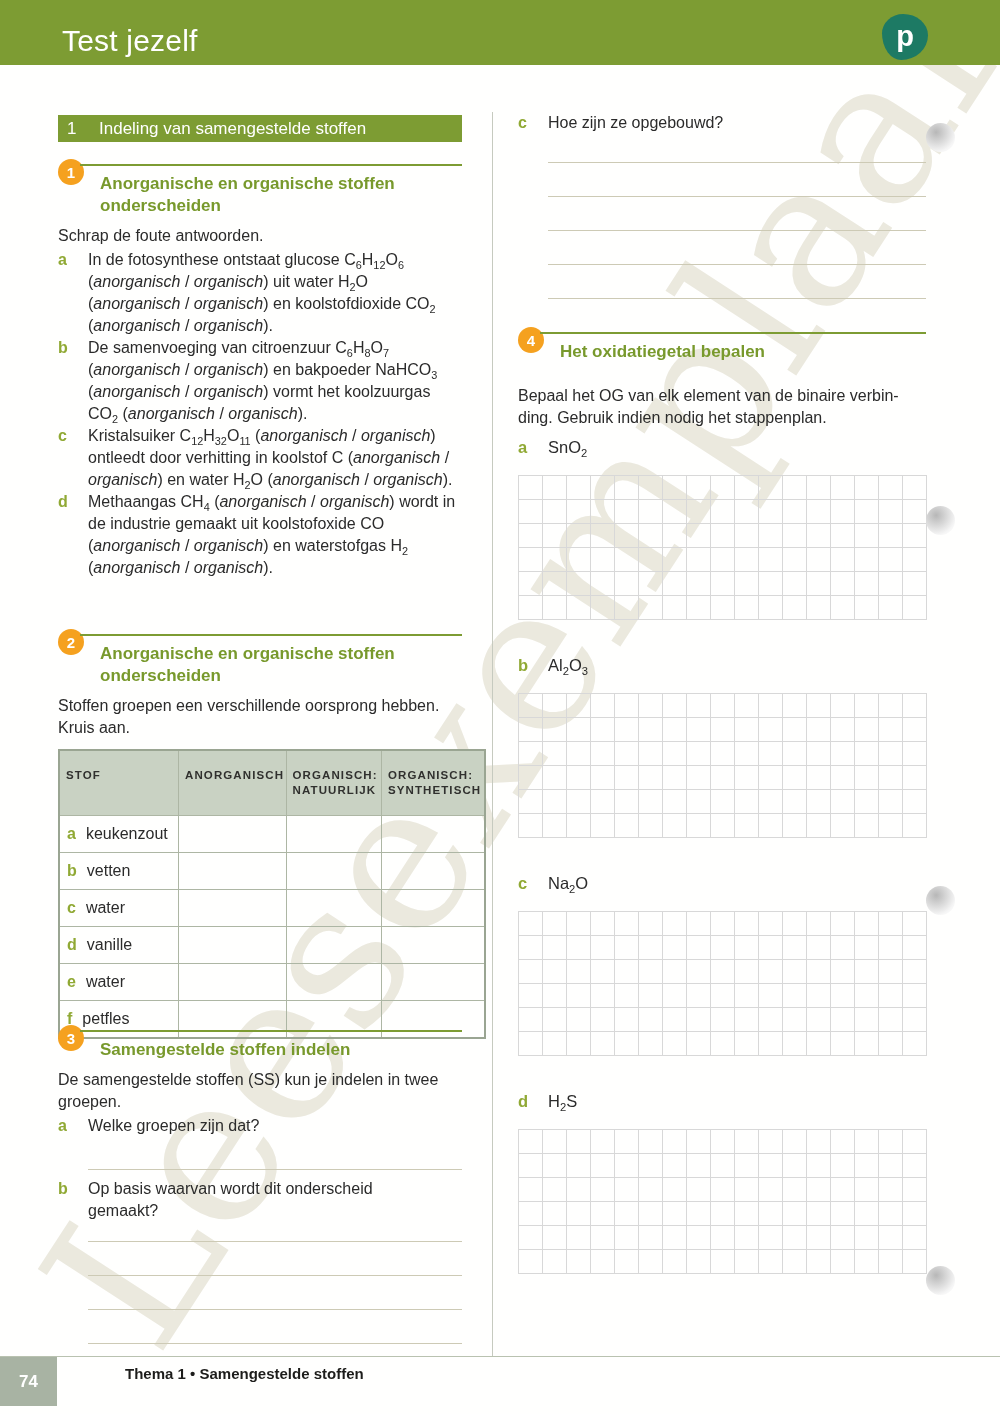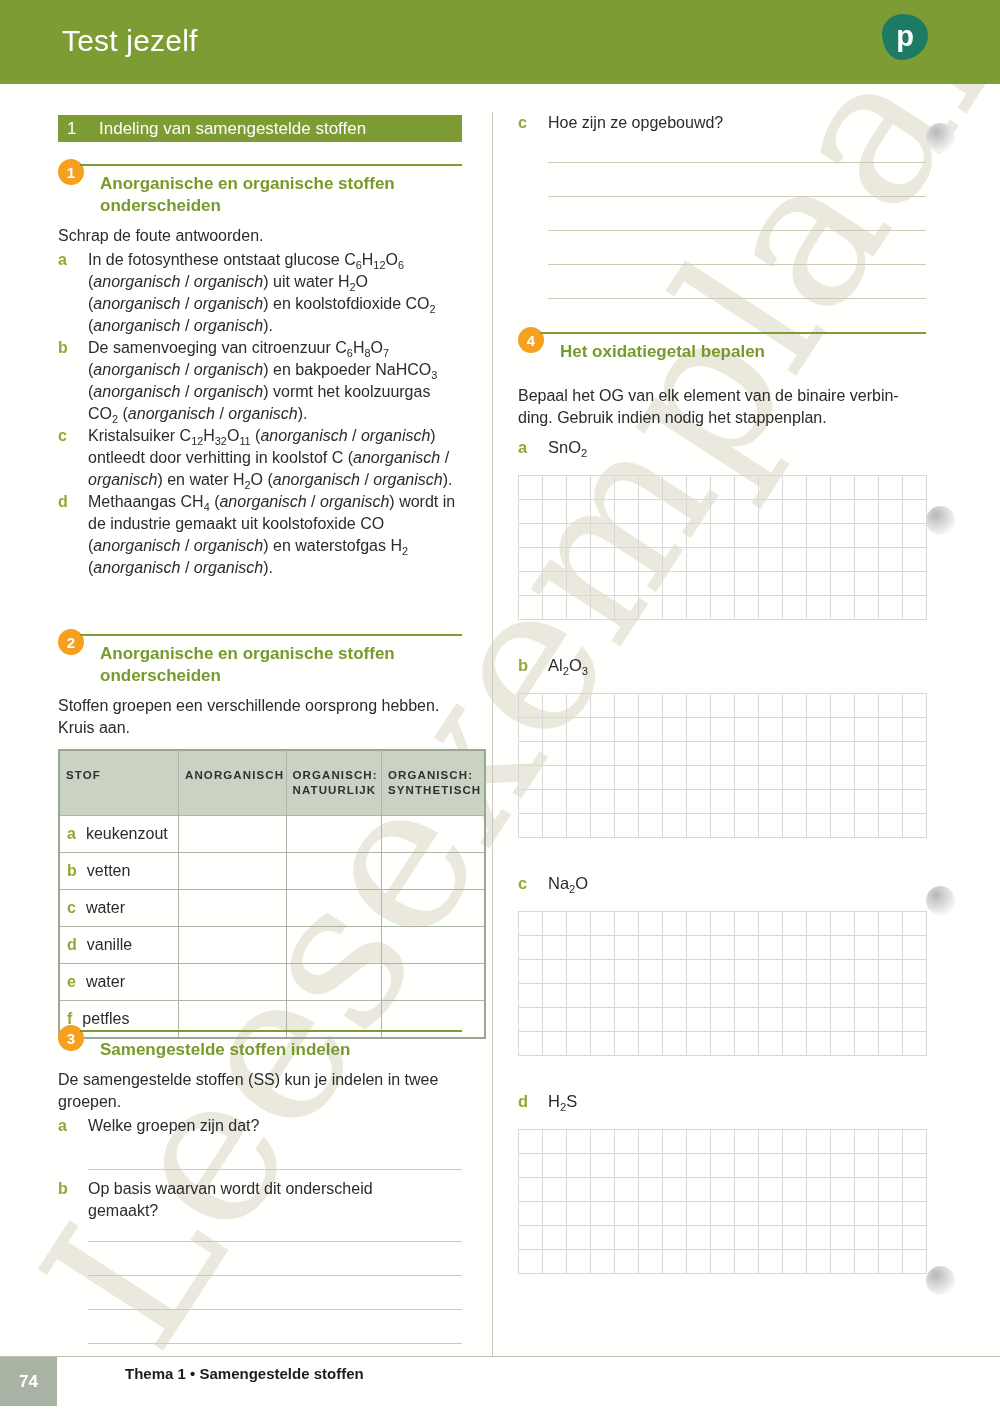--- a/index.html
+++ b/index.html
@@ -1,19 +1,19 @@
 <!DOCTYPE html>
 <html><head>
 <meta charset="utf-8">
 <style>
   html,body{margin:0;padding:0;background:#ffffff;}
   .page{position:relative;width:1000px;height:1414px;background:#fffffe;overflow:hidden;
         font-family:"Liberation Sans",sans-serif;color:#2b2b2b;}
   
-  .hdr{position:absolute;left:0;top:0;right:0;height:84px;background:#7d9c33;z-index:2;}
+  .hdr{position:absolute;left:0;top:0;right:0;height:65px;background:#7d9c33;z-index:2;}
   .hdr-title{position:absolute;left:62px;top:24px;color:#ffffff;font-size:30px;font-weight:400;letter-spacing:.2px;}
   .logo{position:absolute;right:72px;top:14px;width:46px;height:46px;background:#1d7a64;
         border-radius:46% 54% 58% 42% / 42% 46% 54% 58%;display:flex;align-items:center;justify-content:center;}
   .logo span{color:#fff;font-size:29px;font-weight:700;line-height:1;margin-top:-2px;}
   
   .wm{position:absolute;left:-235px;top:590px;width:1460px;text-align:center;z-index:0;
       font-family:"DejaVu Serif",serif;font-size:205px;color:#ebe9de;transform:rotate(-57deg);pointer-events:none;white-space:nowrap;}
   
   .divider{position:absolute;left:492px;top:112px;width:1px;height:1244px;background:#c6cabf;z-index:1;}
   .hole{position:absolute;left:926px;width:29px;height:29px;border-radius:50%;z-index:3;

